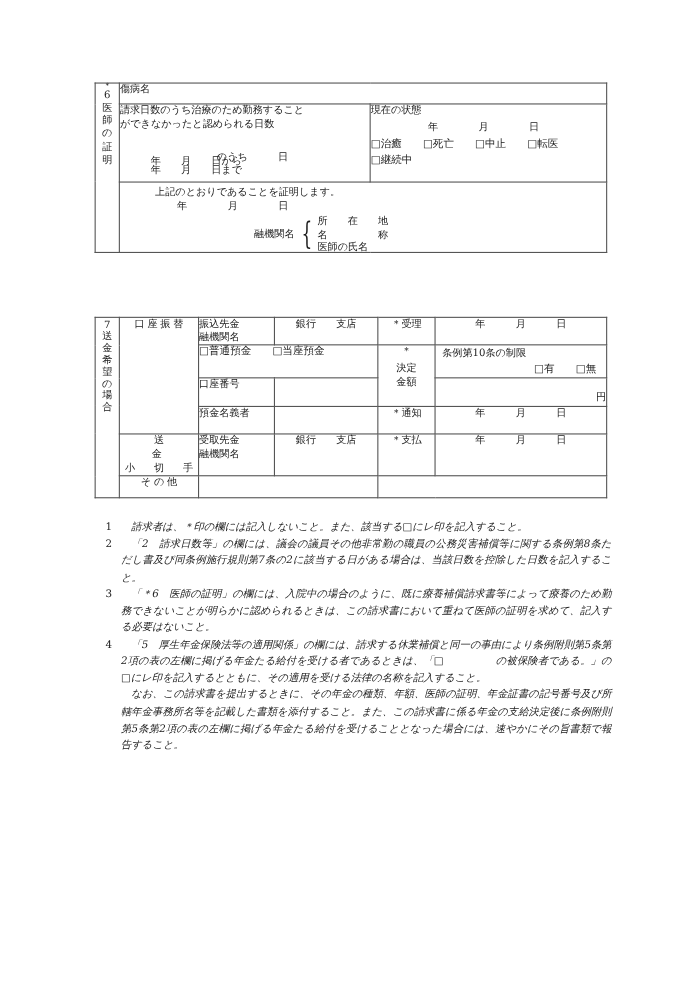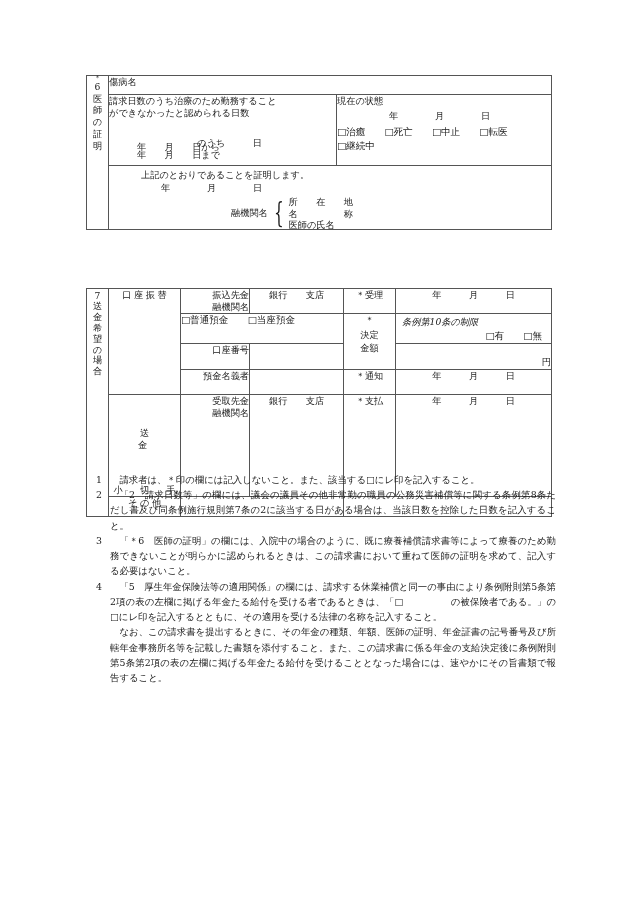--- a/index.html
+++ b/index.html
@@ -61,26 +61,25 @@
     line-height: 0.6;
     margin-bottom: 0;
   }
 
   
   .spread {
     text-align: center;
     vertical-align: middle;
     letter-spacing: 2.6px;
     text-indent: 2.6px;
-    margin-top: 32px;
   }
   .ctr { text-align: center; vertical-align: middle; }
 
   .lbl2 {
-    text-align: right;
+    text-align: left;
     vertical-align: middle;
     line-height: 1.32;
   }
 
   .ymd { white-space: pre; }
 
   .chk { font-size: 9.6px; }
 
   
   #t1 { left: 86px; top: 75px; width: 465px; }
@@ -123,21 +122,21 @@
   .r-furikomi { height: 25px; }
   .r-yokin    { height: 22px; padding-left: 27px; }
   .r-kouza    { height: 24px; }
   .r-meigi    { height: 25px; }
   .r-kogitte  { height: 28px; }
   .r-sonota   { height: 20px; }
 
   .two-line { line-height: 1.3; }
 
   .money-cell { text-align: right; padding-right: 7px; vertical-align: bottom; }
-  .limit-top { padding: 2px 4px 0 6px; font-style: italic; }
+  .limit-top { padding: 2px 4px 0 6px; }
   .limit-chk { text-align: right; padding-right: 9px; margin-top: 2px; white-space: pre; }
 
   
   #notes {
     position: absolute;
     left: 88px;
     top: 472px;
     width: 468px;
     font-size: 9.4px;
     line-height: 1.62;
@@ -153,21 +152,21 @@
     flex: 0 0 22px;
     text-align: center;
     padding-top: 0;
   }
   .note-body {
     flex: 1 1 auto;
     text-align: justify;
     text-justify: inter-ideograph;
   }
   .note-body p { margin: 0; }
-  .note-body p.indent { text-indent: 1em; }
+  .note-body p.indent { text-indent: 1em; font-style: italic; }
 </style>
 </head>
 <body>
 
 <div class="page">
 
   <table class="frm" id="t1">
     <colgroup>
       <col style="width:22px">
       <col style="width:228px">

